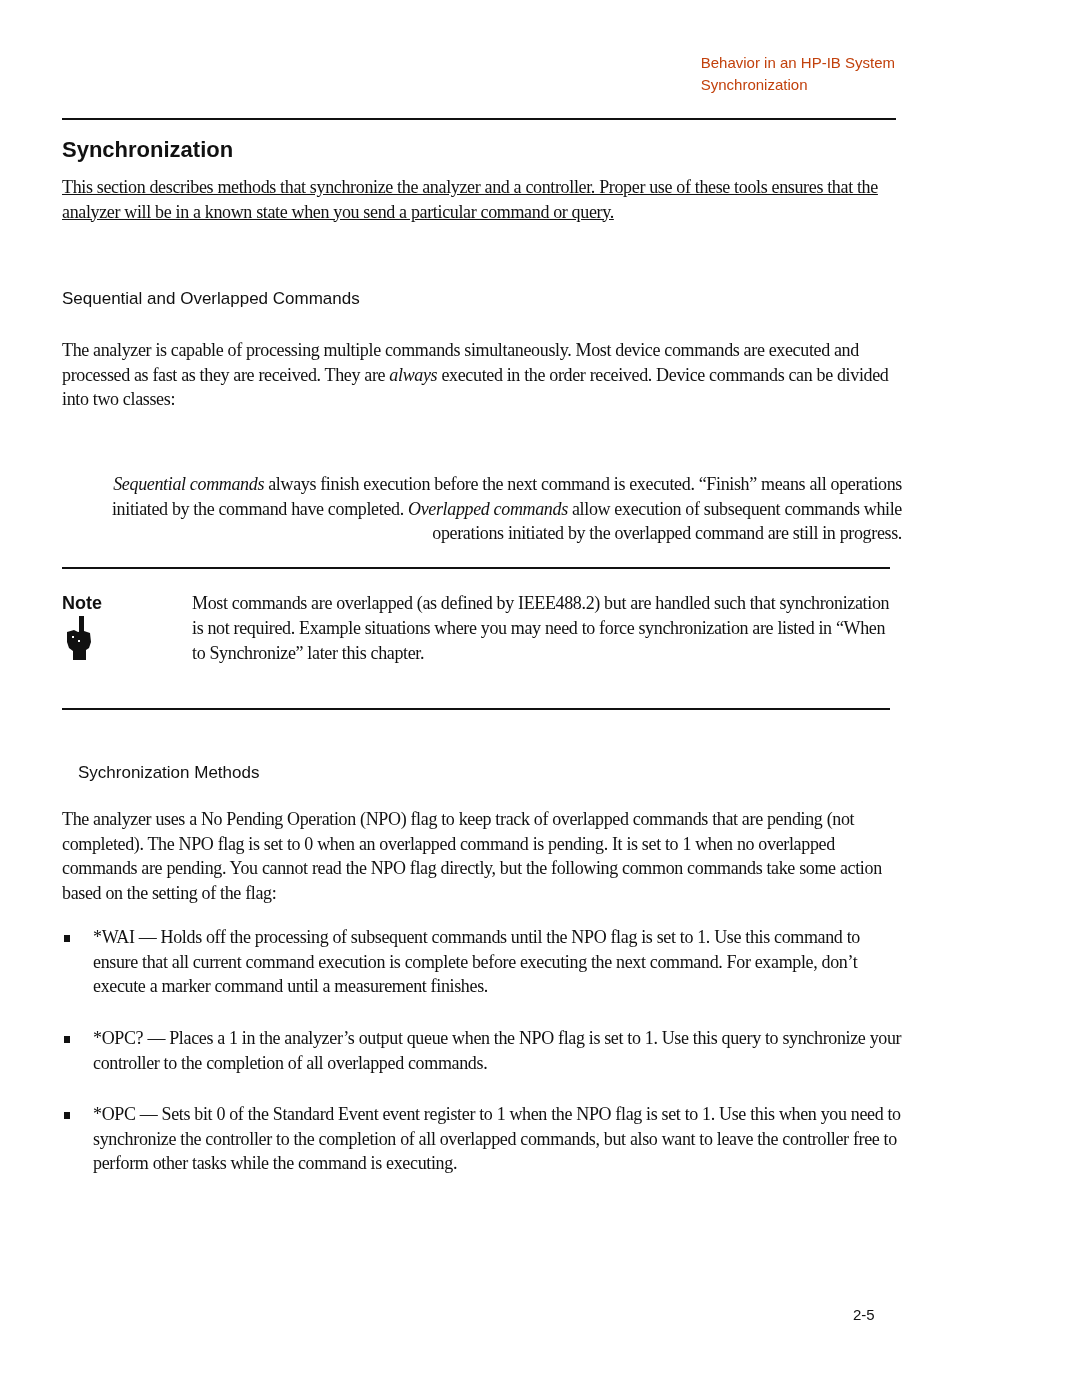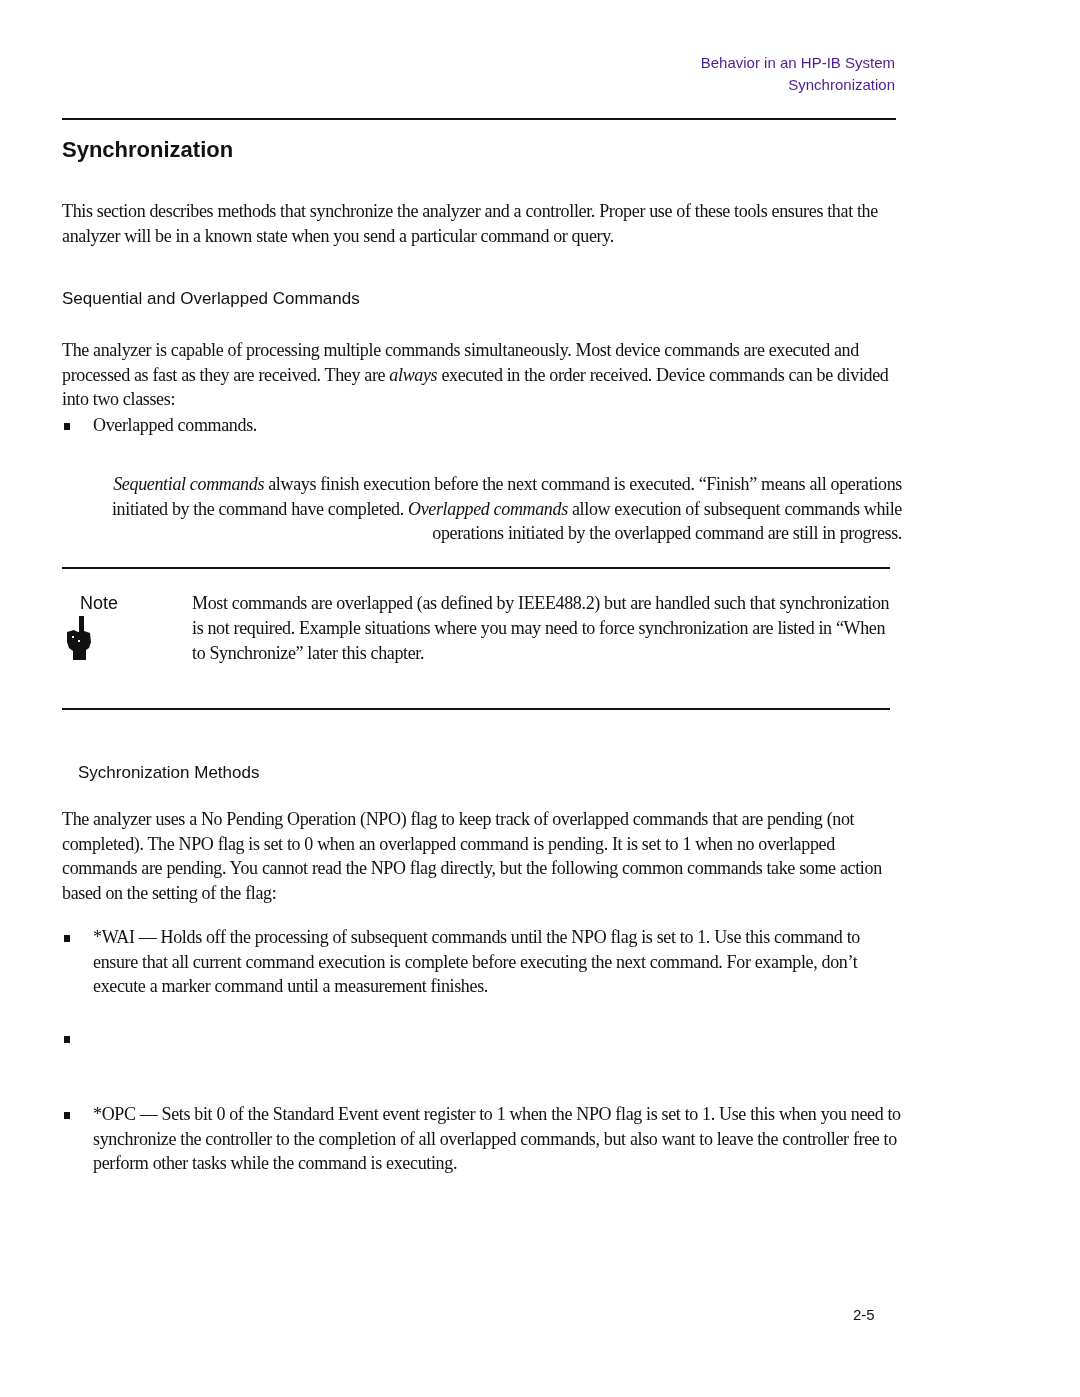--- a/index.html
+++ b/index.html
@@ -1,59 +1,58 @@
 <!DOCTYPE html>
 <html><head>
 <meta charset="utf-8">
 <style>
   html, body { margin: 0; padding: 0; background: #ffffff; }
   body { width: 1080px; height: 1397px; position: relative; overflow: hidden; color: #111; }
   .sans { font-family: "Liberation Sans", sans-serif; }
   .serif { font-family: "Liberation Serif", serif; }
   .abs { position: absolute; }
 
-  .running-head { right: 185px; top: 52px; text-align: right; font-size: 15px; line-height: 22px; color: #4c1d95; }
+  .running-head { right: 185px; top: 52px; font-size: 15px; line-height: 22px; color: #c2410c; }
   .rule { height: 2px; background: #111; }
   .rule-top { left: 62px; top: 118px; width: 834px; }
   .rule-note-top { left: 62px; top: 567px; width: 828px; }
   .rule-note-bottom { left: 62px; top: 708px; width: 828px; }
 
   .h1 { left: 62px; top: 137px; font-size: 22px; font-weight: bold; }
   .h2 { left: 62px; font-size: 17px; font-weight: normal; }
 
   .para { left: 62px; width: 840px; font-size: 18px; line-height: 24.5px; letter-spacing: -0.35px; }
   .para i { font-style: italic; }
 
   .bullet-list { left: 62px; width: 840px; }
   .bullet { position: relative; padding-left: 31px; font-size: 18px; line-height: 24.5px; letter-spacing: -0.35px; }
   .bullet .sq { position: absolute; left: 2px; top: 10px; width: 6px; height: 7px; background: #111; }
 
-  .note-label { left: 80px; top: 593px; font-size: 18px; font-weight: normal; }
+  .note-label { left: 62px; top: 593px; font-size: 18px; font-weight: bold; }
   .note-icon { left: 64px; top: 616px; width: 30px; height: 44px; }
   .note-text { left: 192px; top: 591px; width: 700px; font-size: 18px; line-height: 25px; letter-spacing: -0.35px; }
 
   .page-num { left: 853px; top: 1306px; font-size: 15px; }
 </style>
 </head>
 <body>
 
 <div class="abs running-head sans">
   <div>Behavior in an HP-IB System</div>
   <div>Synchronization</div>
 </div>
 <div class="abs rule rule-top"></div>
 
 <div class="abs h1 sans">Synchronization</div>
-<div class="abs para serif" style="top:199px;">This section describes methods that synchronize the analyzer and a controller.  Proper use of these tools ensures that the analyzer will be in a known state when you send a particular command or query.</div>
+<div class="abs para serif" style="top:175px;text-decoration:underline;">This section describes methods that synchronize the analyzer and a controller.  Proper use of these tools ensures that the analyzer will be in a known state when you send a particular command or query.</div>
 
 <div class="abs h2 sans" style="top:289px;">Sequential and Overlapped Commands</div>
 <div class="abs para serif" style="top:338px;"><span>The analyzer is capable of processing multiple commands simultaneously.  Most device commands are executed and processed as fast as they are received.  They are </span><i>always</i><span> executed in the order received.  Device commands can be divided into two classes:</span></div>
 
 <div class="abs bullet-list serif" style="top:413px;">
-  <div class="bullet"><span class="sq"></span><span>Overlapped commands.</span></div>
 </div>
 
 <div class="abs para serif" style="top:472px;text-align:right;"><i>Sequential commands</i><span> always finish execution before the next command is executed.  “Finish” means all operations initiated by the command have completed.  </span><i>Overlapped commands</i><span> allow execution of subsequent commands while operations initiated by the overlapped command are still in progress.</span></div>
 
 <div class="abs rule rule-note-top"></div>
 <div class="abs note-label sans">Note</div>
 <div class="abs note-icon">
   <svg width="30" height="44" viewBox="0 0 30 44">
     <rect x="15" y="0" width="5" height="18" fill="#111"></rect>
     <path d="M3 16 L10 14 L14 16 L20 15 L26 17 L27 26 L25 32 L22 34 L22 44 L9 44 L9 35 L5 32 L3 26 Z" fill="#111"></path>
@@ -64,19 +63,19 @@
 <div class="abs note-text serif">Most commands are overlapped (as defined by IEEE488.2) but are handled such that synchronization is not required.  Example situations where you may need to force synchronization are listed in “When to Synchronize” later this chapter.</div>
 <div class="abs rule rule-note-bottom"></div>
 
 <div class="abs h2 sans" style="top:763px;margin-left:16px;">Sychronization Methods</div>
 <div class="abs para serif" style="top:807px;">The analyzer uses a No Pending Operation (NPO) flag to keep track of overlapped commands that are pending (not completed).  The NPO flag is set to 0 when an overlapped command is pending.  It is set to 1 when no overlapped commands are pending.  You cannot read the NPO flag directly, but the following common commands take some action based on the setting of the flag:</div>
 
 <div class="abs bullet-list serif" style="top:925px;">
   <div class="bullet"><span class="sq"></span><span>*WAI — Holds off the processing of subsequent commands until the NPO flag is set to 1.  Use this command to ensure that all current command execution is complete before executing the next command.  For example, don’t execute a marker command until a measurement finishes.</span></div>
 </div>
 <div class="abs bullet-list serif" style="top:1026px;">
-  <div class="bullet"><span class="sq"></span></div>
+  <div class="bullet"><span class="sq"></span><span>*OPC? — Places a 1 in the analyzer’s output queue when the NPO flag is set to 1.  Use this query to synchronize your controller to the completion of all overlapped commands.</span></div>
 </div>
 <div class="abs bullet-list serif" style="top:1102px;">
   <div class="bullet"><span class="sq"></span><span>*OPC — Sets bit 0 of the Standard Event event register to 1 when the NPO flag is set to 1.  Use this when you need to synchronize the controller to the completion of all overlapped commands, but also want to leave the controller free to perform other tasks while the command is executing.</span></div>
 </div>
 
 <div class="abs page-num sans">2-5</div>
 
 </body></html>

